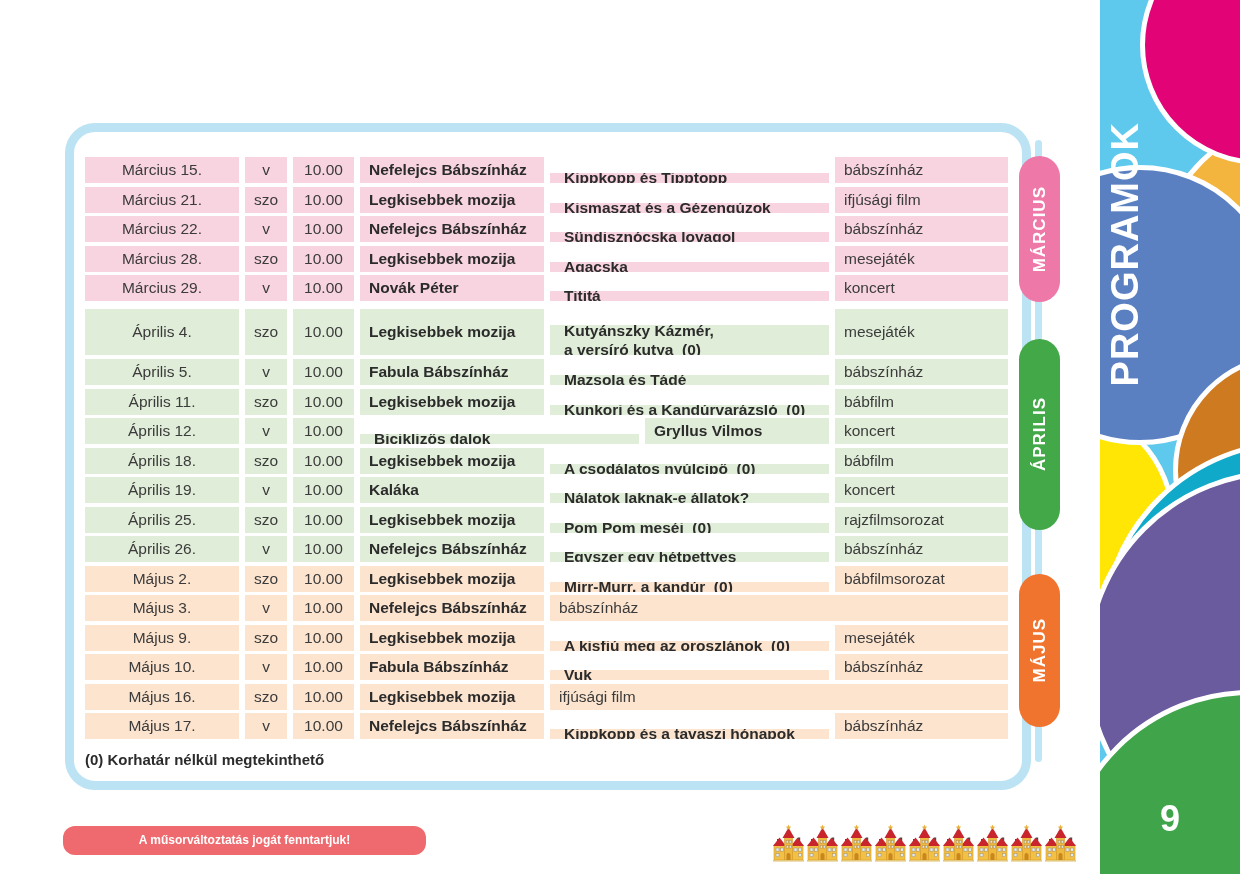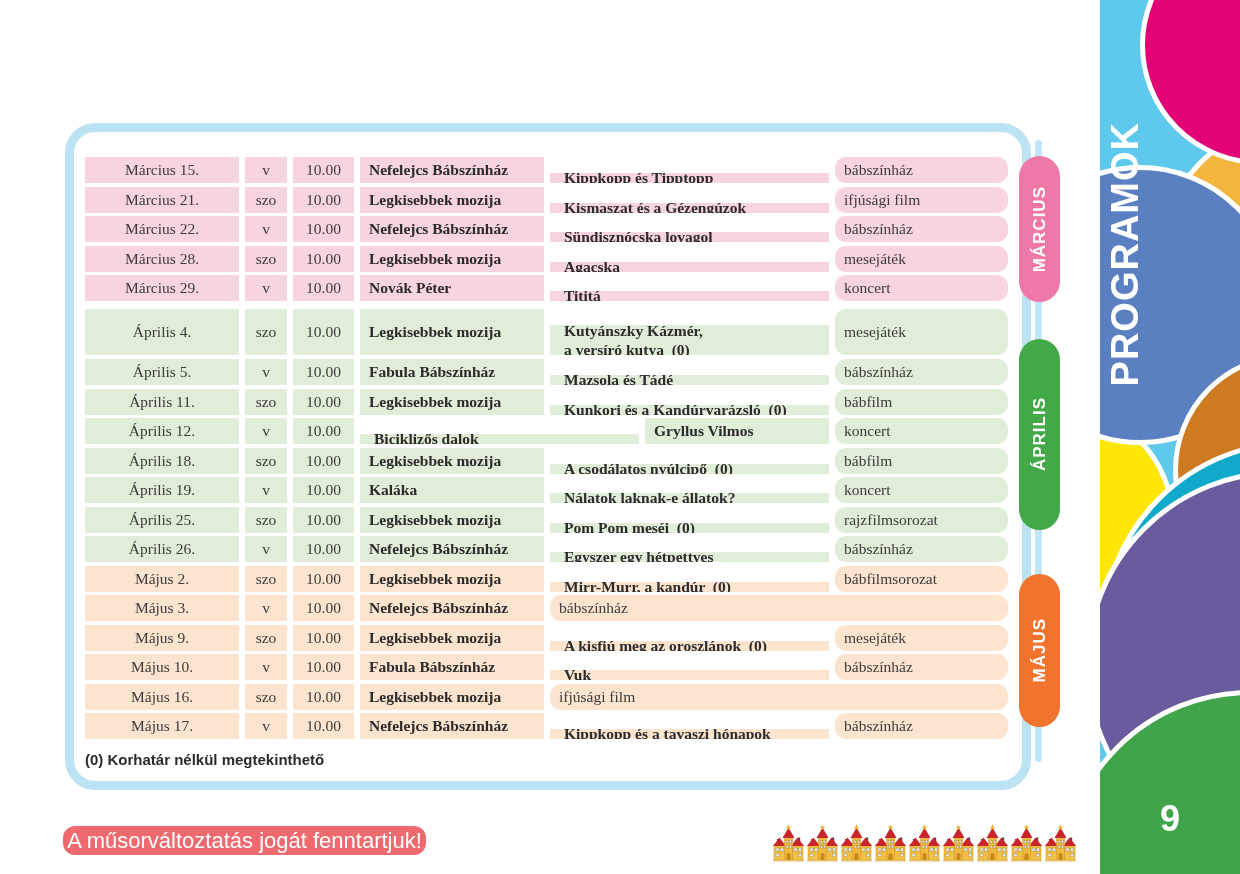--- a/index.html
+++ b/index.html
@@ -8,35 +8,35 @@
     background:#ffffff;font-family:"Liberation Sans",sans-serif;
   }
   
   .card{
     position:absolute;left:65px;top:123px;width:966px;height:667px;
     box-sizing:border-box;border:9px solid #bce3f3;border-radius:30px;background:#fff;
   }
   
   .schedule{
     position:absolute;left:85px;top:157px;width:923px;
-    display:flex;flex-direction:column;gap:3.5px;font-family:Liberation Serif, serif;
+    display:flex;flex-direction:column;gap:3.5px;
   }
   .row{display:flex;gap:6px;height:26px;}
   .row.tall{height:46px;margin:4.5px 0 0.5px 0;}
   .cell{
     background:var(--rowbg,#eee);display:flex;align-items:center;
     font-size:15.5px;color:#3b3b3b;overflow:hidden;
   }
   .c-date{width:154px;justify-content:center;}
   .c-day{width:42px;justify-content:center;}
   .c-time{width:61px;justify-content:center;}
   .c-venue{width:184px;font-weight:bold;color:#2b2b2b;padding-left:9px;box-sizing:border-box;}
   .c-title{width:279px;font-weight:bold;color:#2b2b2b;padding-left:14px;box-sizing:border-box;
            white-space:pre-wrap;line-height:1.25;margin-top:16px;}
-  .c-cat{flex:1;padding-left:9px;box-sizing:border-box;border-radius:11px;}
+  .c-cat{flex:1;padding-left:9px;box-sizing:border-box;}
   .footer-note{
     position:absolute;left:85px;top:751px;width:923px;
     font-weight:bold;font-size:15px;color:#2b2b2b;
   }
   
   .connector{
     position:absolute;left:1035px;top:140px;width:7px;height:622px;
     background:#bfe6f6;border-radius:4px;
   }
   .month-pill{
@@ -69,22 +69,22 @@
     display:flex;align-items:center;justify-content:center;
   }
   .sidebar-title .vtext{font-size:38px;letter-spacing:1px;}
   .page-number{
     position:absolute;left:1138px;top:798px;width:64px;text-align:center;
     color:#fff;font-weight:bold;font-size:36px;
   }
   
   .disclaimer{
     position:absolute;left:63px;top:826px;width:363px;height:29px;
-    background:#ef6a6e;border-radius:12px;color:#fff;font-weight:normal;
-    font-size:22px;text-align:center;line-height:29px;
+    background:#ef6a6e;border-radius:12px;color:#fff;font-weight:bold;
+    font-size:12px;text-align:center;line-height:29px;
   }
   
   .houses{position:absolute;left:773px;top:823px;display:flex;gap:3px;}
   .house{width:31px;height:44px;}
 </style>
 </head>
 <body>
 
 <div class="card"></div>
 

